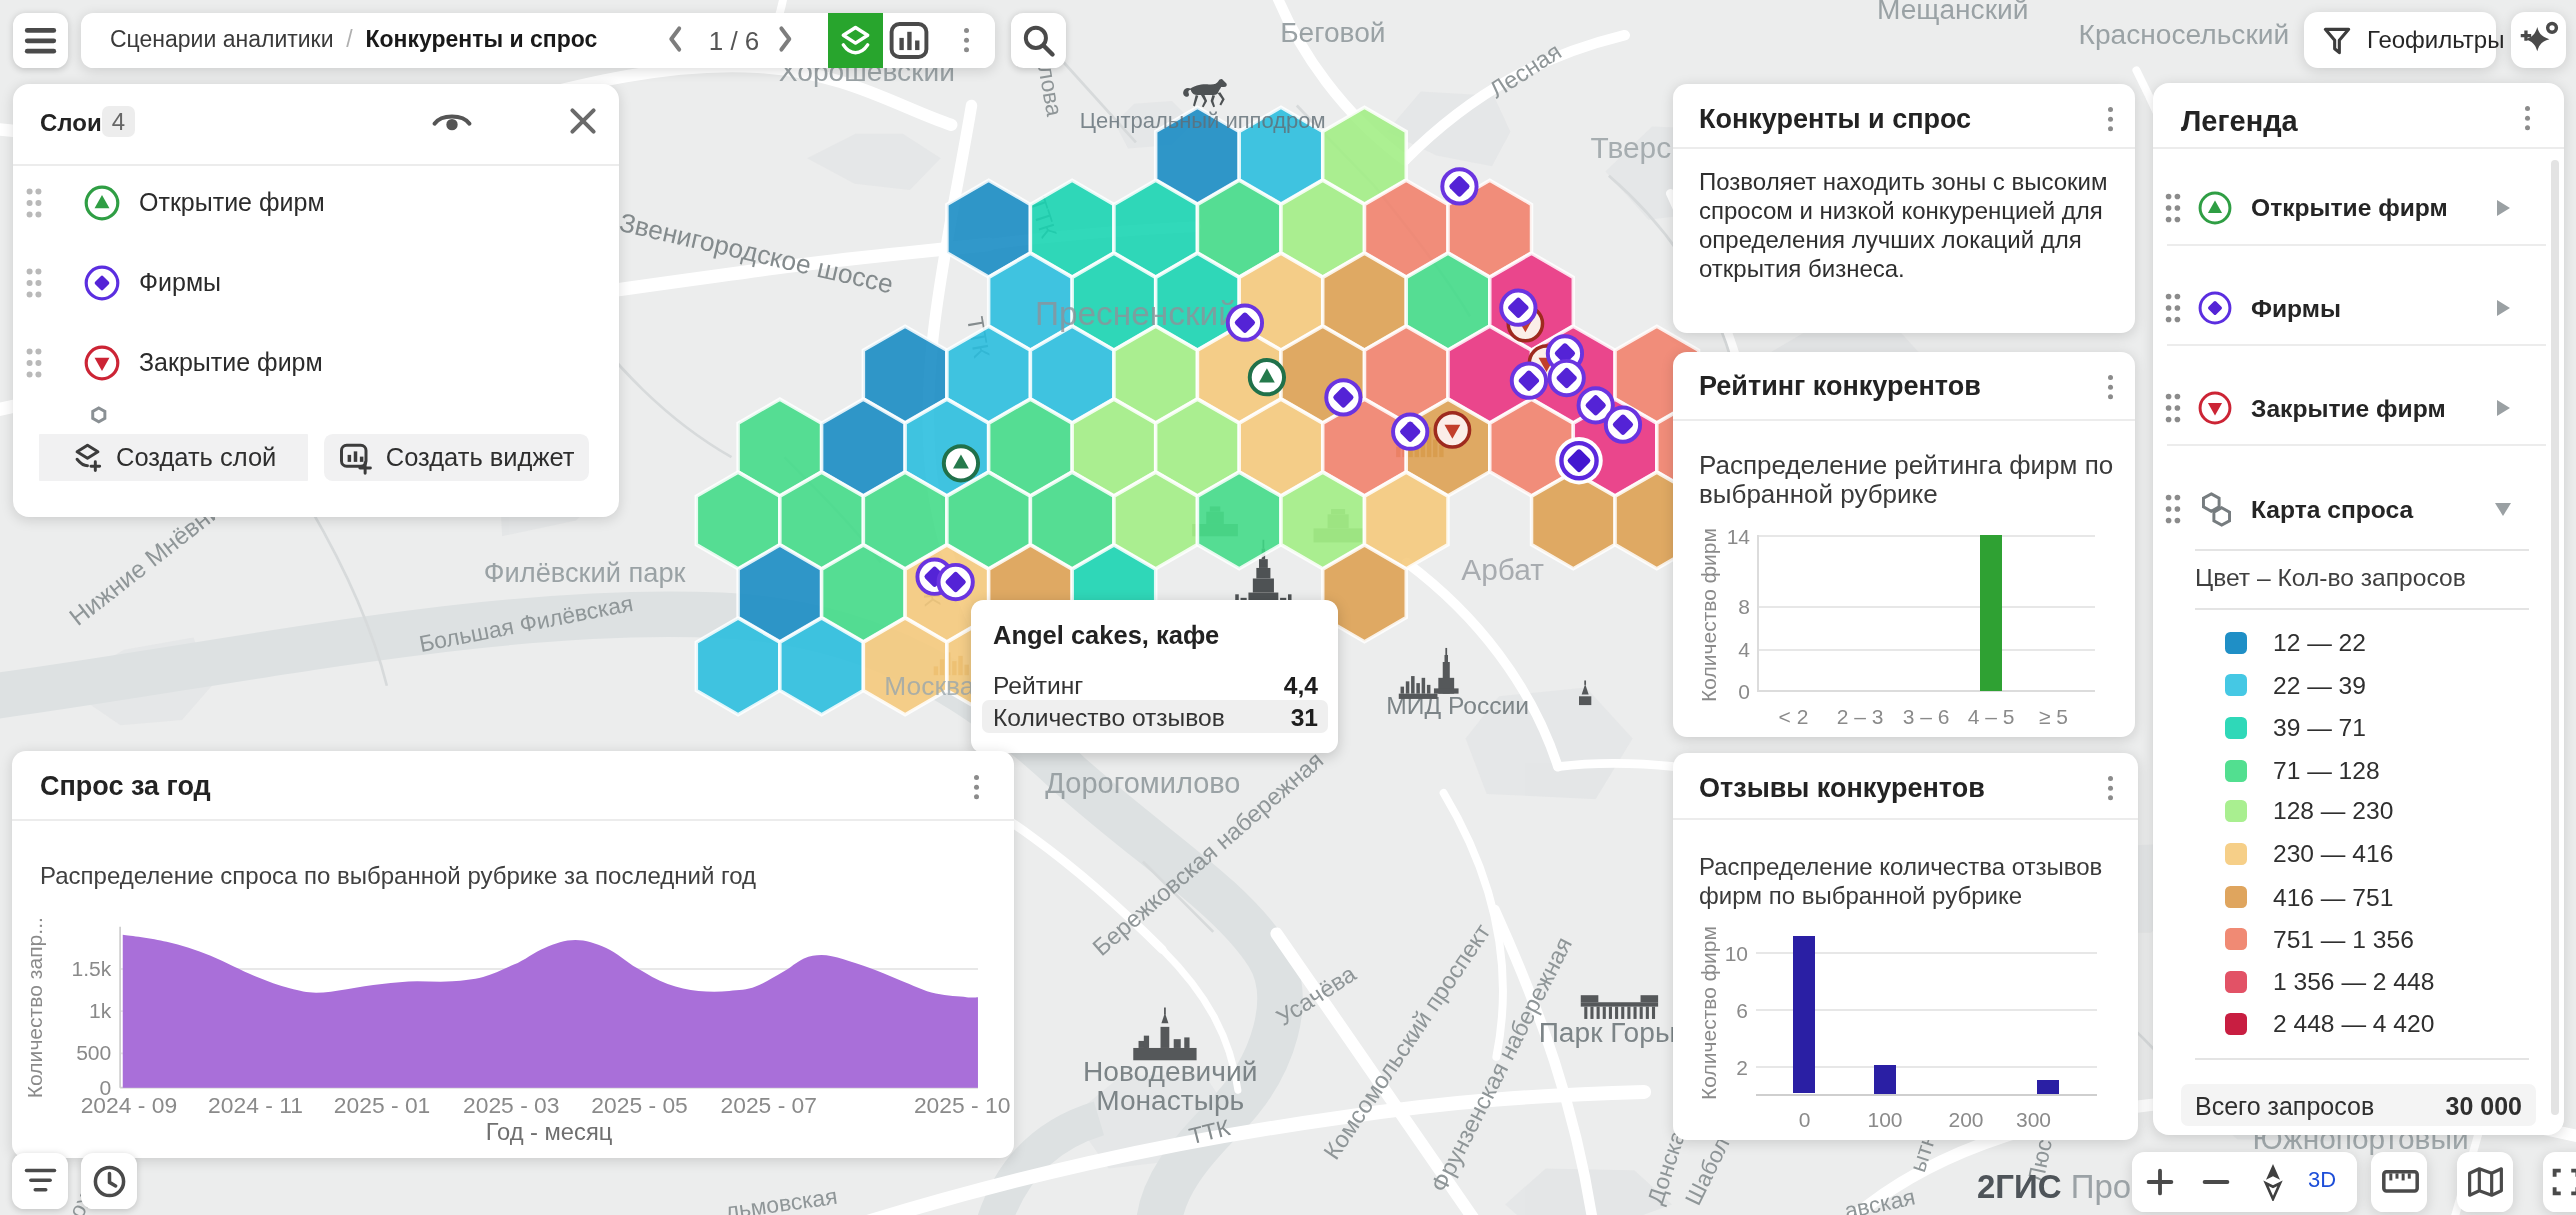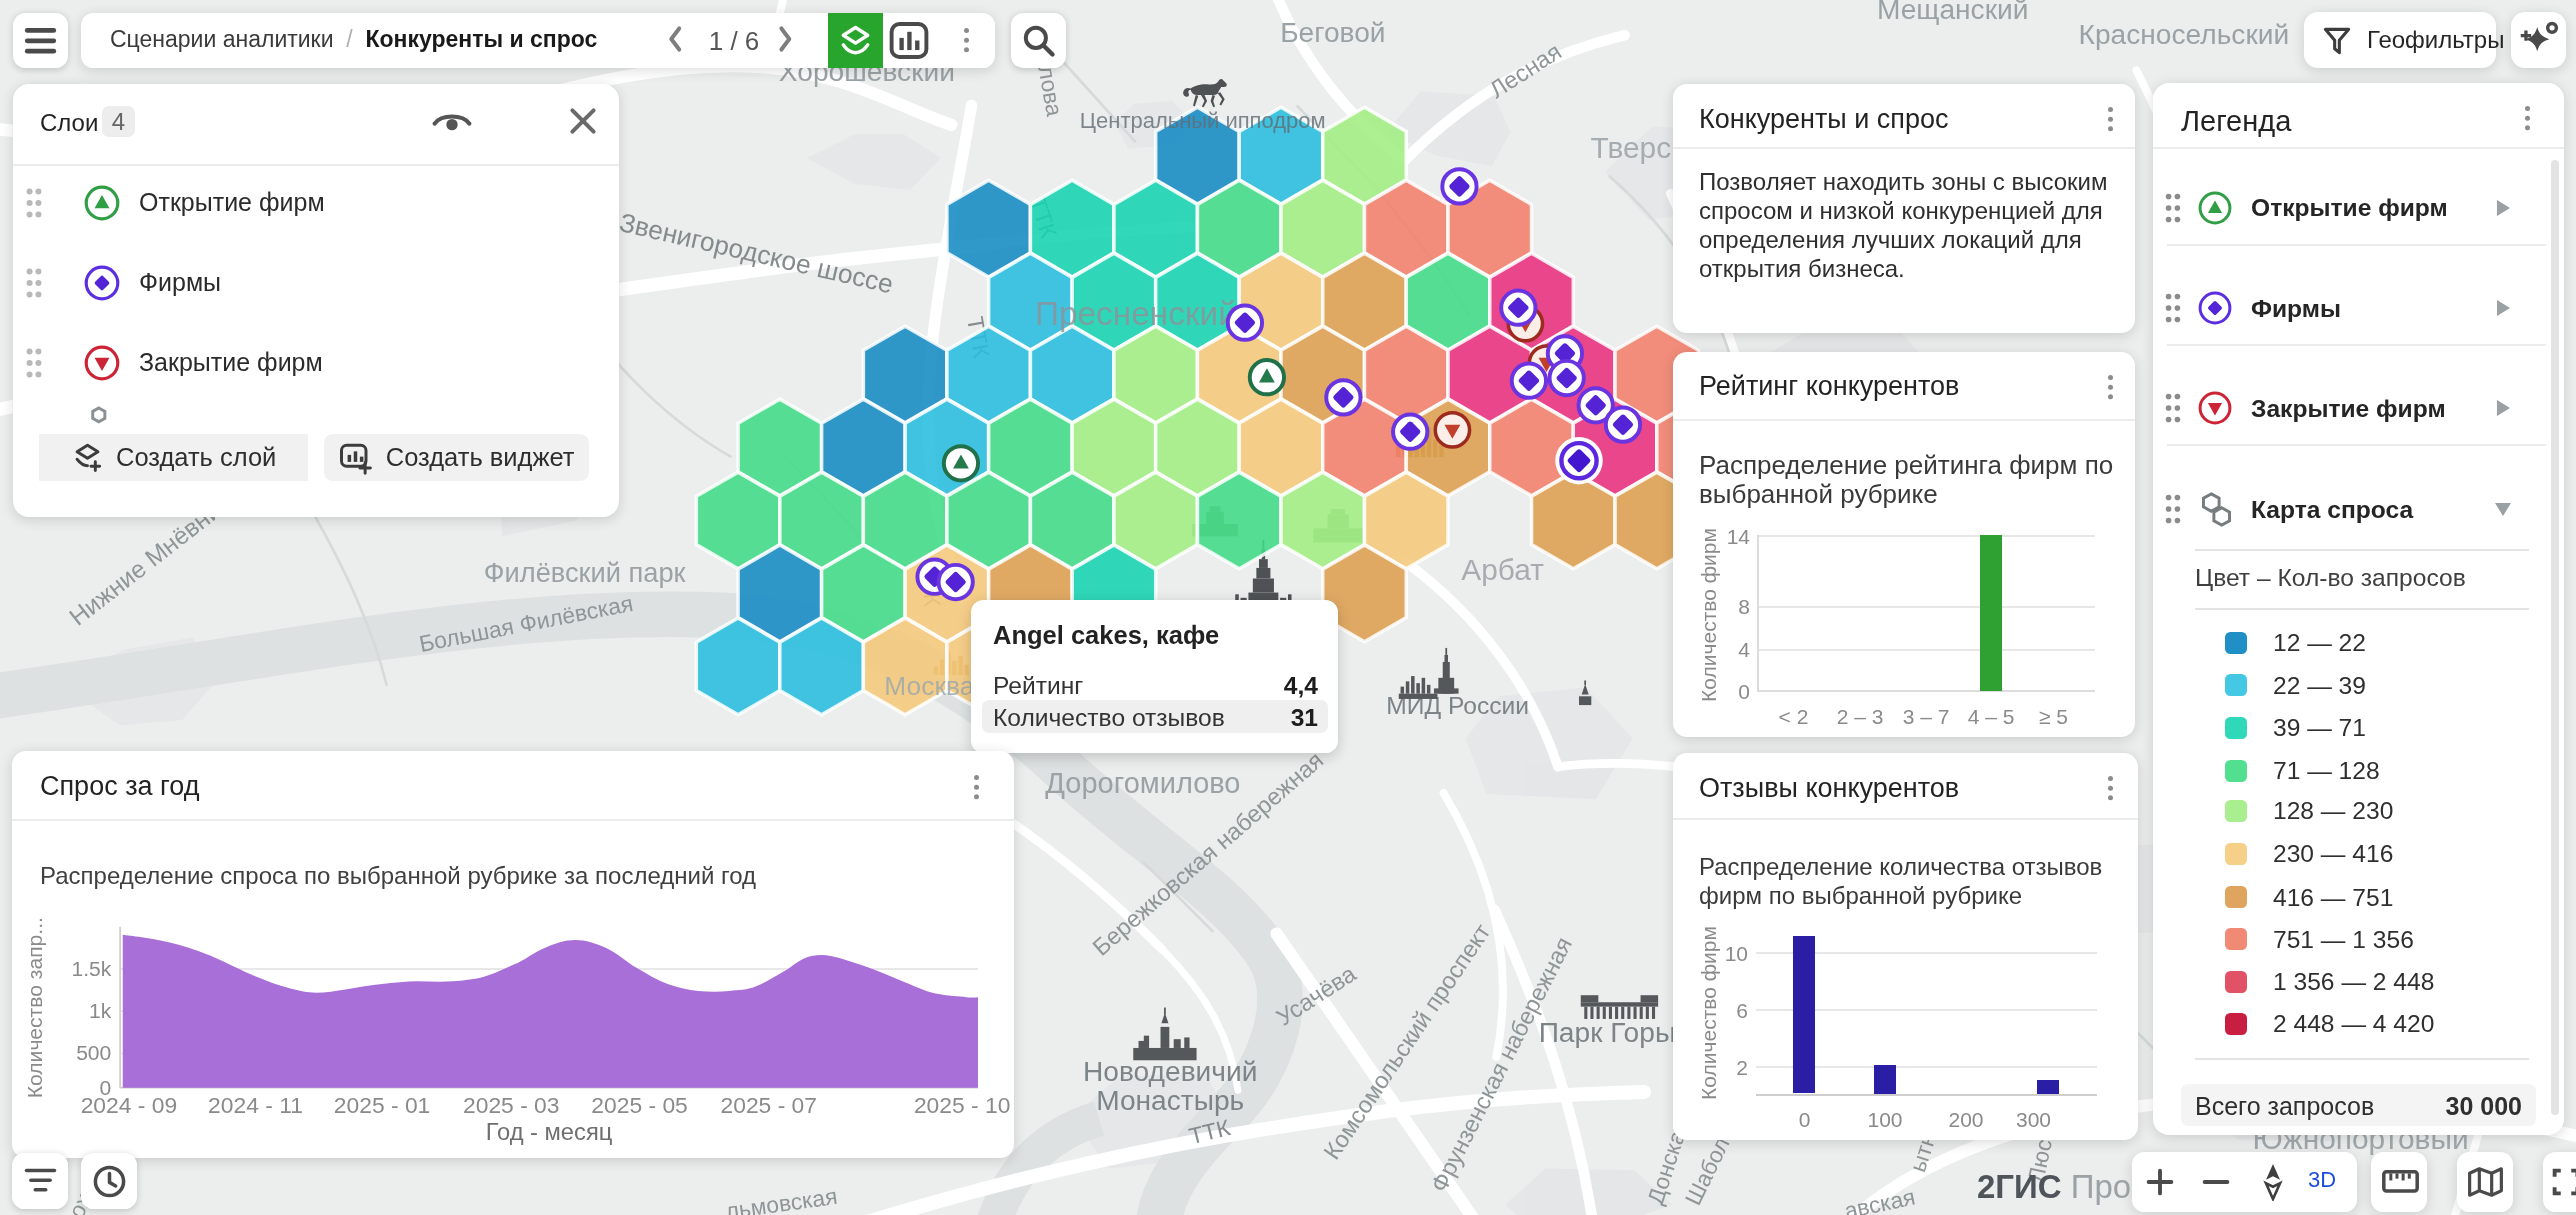--- a/index.html
+++ b/index.html
@@ -1,19 +1,19 @@
 <!DOCTYPE html>
 <html style="font-size:14px"><head><meta charset="utf-8">
 <style>
 *{margin:0;padding:0;box-sizing:border-box}
 html,body{width:2576px;height:1215px;overflow:hidden;font-family:"Liberation Sans",sans-serif;background:#eceded}
 .abs{position:absolute}
 .card{position:absolute;background:#fff;border-radius:14px;box-shadow:0 2.6px 12.3px rgba(0,0,0,.14)}
 .btn{position:absolute;background:#fff;border-radius:12.3px;box-shadow:0 1.8px 7px rgba(0,0,0,.18);display:flex;align-items:center;justify-content:center}
-.ttl{font-weight:normal;font-size:27px;color:#232323}
+.ttl{font-weight:bold;font-size:27px;color:#232323}
 .dots3{width:5.3px;height:5.3px;border-radius:50%;background:#8b8b8b;box-shadow:0 9.7px 0 #8b8b8b,0 19.3px 0 #8b8b8b}
 .axlab{position:absolute;font-size:21px;color:#8a8a8a}
 </style></head>
 <body>
 <svg width="2576" height="1215" viewBox="0 0 2930 1382" font-family="Liberation Sans, sans-serif" style="position:absolute;left:0;top:0">
     <rect width="2930" height="1382" fill="#eceded"></rect>
     <g opacity="0.7">
       <polygon points="276,240 227,270 136,283 120,240 140,200 234,205" fill="#e2e4e5"></polygon>
       <polygon points="588,160 571,206 501,191 451,160 501,128 560,127" fill="#e2e4e5"></polygon>
       <polygon points="373,500 339,563 243,539 200,500 227,444 343,433" fill="#e2e4e5"></polygon>
@@ -503,21 +503,21 @@
 <div class="abs" style="left:1757px;top:649px;width:338px;height:1.8px;background:#e7e7e7;z-index:3"></div>
 <div class="abs" style="left:1757px;top:690px;width:338px;height:1.8px;background:#dcdcdc;z-index:3"></div>
 <div class="abs" style="left:1757px;top:535px;width:1.8px;height:156px;background:#dcdcdc;z-index:3"></div>
 <div class="abs axlab" style="left:1688px;top:525px;width:62px;text-align:right;z-index:3">14</div>
 <div class="abs axlab" style="left:1688px;top:595px;width:62px;text-align:right;z-index:3">8</div>
 <div class="abs axlab" style="left:1688px;top:638px;width:62px;text-align:right;z-index:3">4</div>
 <div class="abs axlab" style="left:1688px;top:680px;width:62px;text-align:right;z-index:3">0</div>
 <div class="abs" style="left:1980px;top:535px;width:22px;height:156px;background:#2fa133;z-index:3"></div>
 <div class="abs axlab" style="left:1767px;top:705px;width:53px;text-align:center;z-index:3">&lt; 2</div>
 <div class="abs axlab" style="left:1829px;top:705px;width:62px;text-align:center;z-index:3">2 – 3</div>
-<div class="abs axlab" style="left:1895px;top:705px;width:62px;text-align:center;z-index:3">3 – 7</div>
+<div class="abs axlab" style="left:1895px;top:705px;width:62px;text-align:center;z-index:3">3 – 6</div>
 <div class="abs axlab" style="left:1960px;top:705px;width:62px;text-align:center;z-index:3">4 – 5</div>
 <div class="abs axlab" style="left:2027px;top:705px;width:53px;text-align:center;z-index:3">≥ 5</div>
 <div class="abs axlab" style="left:1612px;top:603px;width:193px;text-align:center;transform:rotate(-90deg);transform-origin:center;z-index:3">Количество фирм</div>
 
 <div class="card" style="left:1673px;top:753px;width:465px;height:387px"></div>
 <div class="abs ttl" style="left:1699px;top:773px;z-index:3">Отзывы конкурентов</div>
 <div class="abs dots3" style="left:2108px;top:776px;z-index:3"></div>
 <div class="abs" style="left:1673px;top:818px;width:465px;height:1.8px;background:#ececec;z-index:3"></div>
 <div class="abs" style="left:1699px;top:852px;font-size:24px;line-height:29px;color:#3a3a3a;z-index:3">Распределение количества отзывов<br>фирм по выбранной рубрике</div>
 <div class="abs" style="left:1756px;top:952px;width:341px;height:1.8px;background:#e7e7e7;z-index:3"></div>

